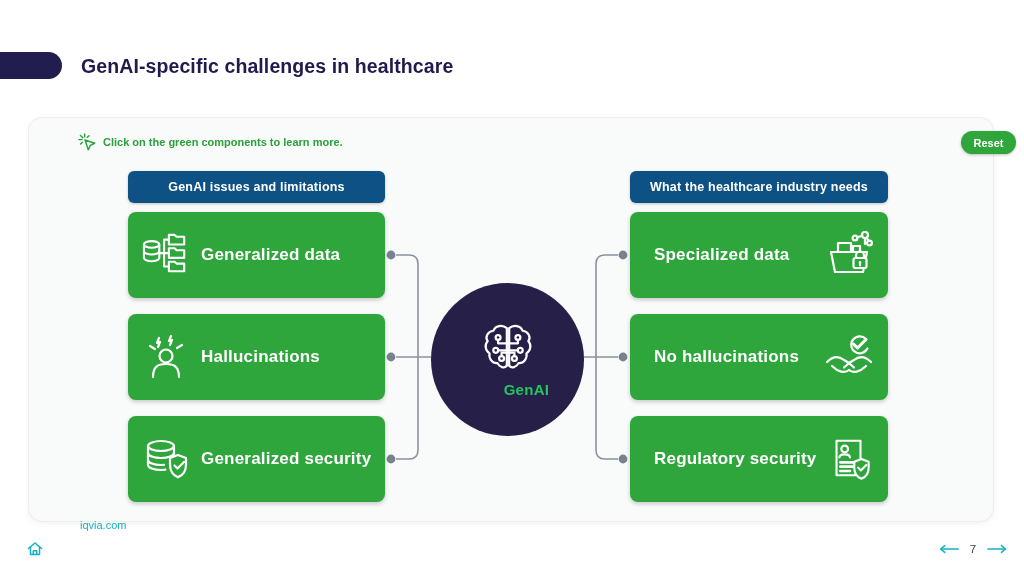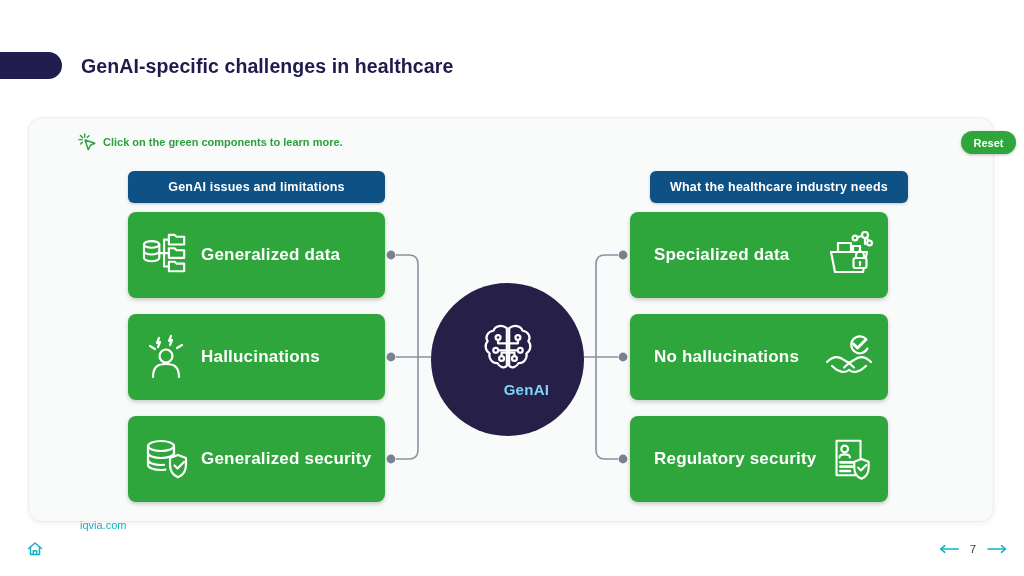--- a/index.html
+++ b/index.html
@@ -39,42 +39,42 @@
   }
   
   .col-header {
     position:absolute; top:171px; height:32px;
     background:#0e5285; border-radius:6px; color:#fff;
     display:flex; align-items:center; justify-content:center;
     font-size:12.5px; font-weight:bold; letter-spacing:.2px;
     box-shadow:0 1px 3px rgba(0,0,0,.22);
   }
   .col-header.left  { left:128px; width:257px; }
-  .col-header.right { left:630px; width:258px;margin-left:20px; }
+  .col-header.right { left:630px; width:258px; }
   .green-box {
     position:absolute; height:86px; background:#2ea63c; border-radius:8px;
     display:flex; align-items:center; color:#fff; cursor:pointer;
     box-shadow:0 2px 4px rgba(0,0,0,.2);
   }
   .green-box.left  { left:128px; width:257px; }
   .green-box.right { left:630px; width:258px; }
   .row-0 { top:212px; } .row-1 { top:314px; } .row-2 { top:416px; }
   .box-icon { flex:0 0 auto; display:flex; align-items:center; justify-content:center; }
   .green-box.left  .box-icon { width:50px; height:50px; margin-left:13px; }
   .green-box.right .box-icon { width:48px; height:48px; margin-right:15px; }
   .box-label { font-size:17px; font-weight:bold; letter-spacing:.2px; }
   .green-box.left  .box-label { margin-left:10px; }
   .green-box.right .box-label { flex:1; padding-left:24px; }
   
   .center-circle {
     position:absolute; left:431px; top:283px; width:153px; height:153px;
     background:#262048; border-radius:50%;
     display:flex; flex-direction:column; align-items:center; justify-content:center;
   }
-  .center-label { color:#7dd3fc; font-size:15px; font-weight:bold; margin-top:7px; letter-spacing:.3px;margin-left:38px; }
+  .center-label { color:#22c55e; font-size:15px; font-weight:bold; margin-top:7px; letter-spacing:.3px;margin-left:38px; }
   
   .connectors { position:absolute; left:0; top:0; pointer-events:none; }
   
   .home-btn { position:absolute; left:26px; top:540px; width:18px; height:18px; cursor:pointer; }
   .site-link {
     position:absolute; left:80px; top:519px; font-size:11px; color:#14b1bf;
     text-decoration:none; cursor:pointer;
   }
   .pager { position:absolute; left:938px; top:541px; width:70px; height:16px;
     display:flex; align-items:center; gap:8px; }

